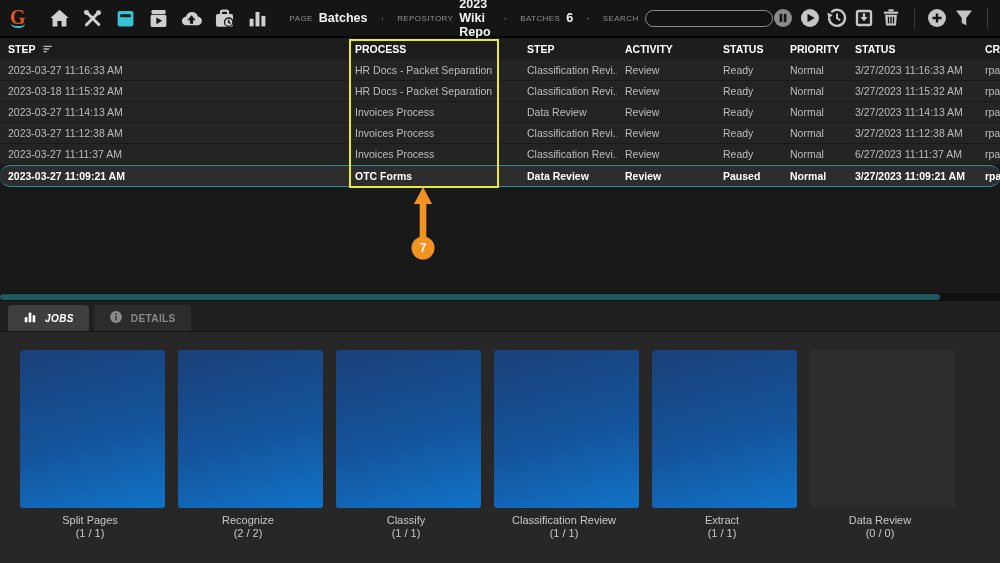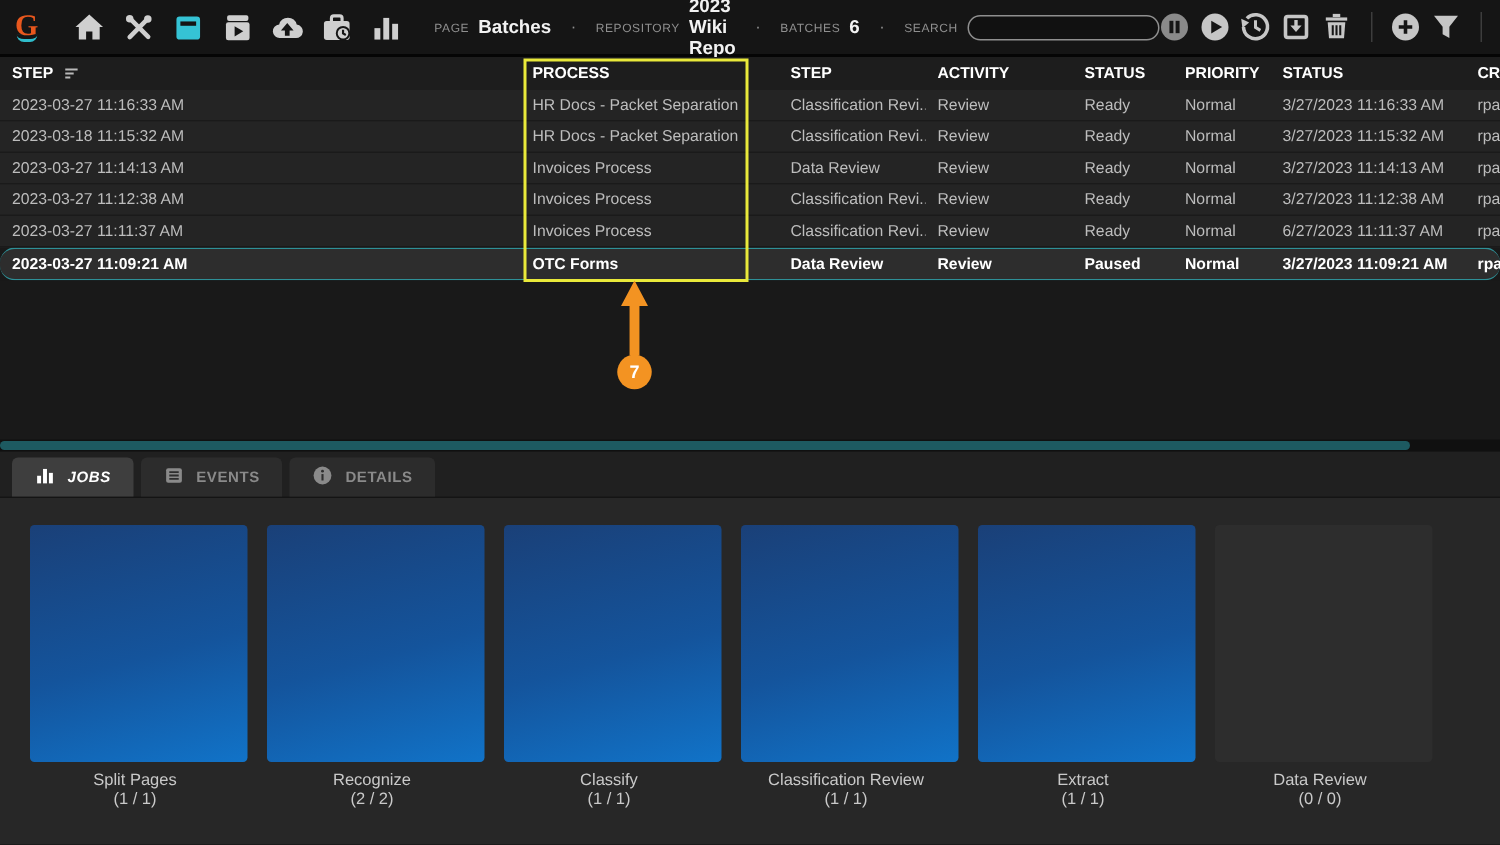--- a/index.html
+++ b/index.html
@@ -322,27 +322,20 @@
       <div class="tab active">
         <span class="ticon"><svg viewBox="0 0 16 16" fill="currentColor">
             <rect x="2" y="8.2" width="3" height="5.8"></rect>
             <rect x="6.5" y="3" width="3" height="11"></rect>
             <rect x="11" y="6" width="3" height="8"></rect>
           </svg></span>
         <span class="tlabel">JOBS</span>
       </div>
       <div class="tab">
         <span class="ticon"><svg viewBox="0 0 16 16" fill="currentColor">
-            <rect x="2" y="2.4" width="12" height="11.2" rx="1.6"></rect>
-            <path d="M4.4 5.4 H11.6 M4.4 8 H11.6 M4.4 10.6 H11.6" stroke="#2e2e2e" stroke-width="1.4" fill="none"></path>
-          </svg></span>
-        <span class="tlabel">EVENTS</span>
-      </div>
-      <div class="tab">
-        <span class="ticon"><svg viewBox="0 0 16 16" fill="currentColor">
             <circle cx="8" cy="8" r="6.8"></circle>
             <rect x="7.2" y="6.9" width="1.6" height="4.9" fill="#2e2e2e"></rect>
             <circle cx="8" cy="4.7" r="1.1" fill="#2e2e2e"></circle>
           </svg></span>
         <span class="tlabel">DETAILS</span>
       </div>
     </div>
 
   <div class="jobs-panel">
     <div class="cards">

